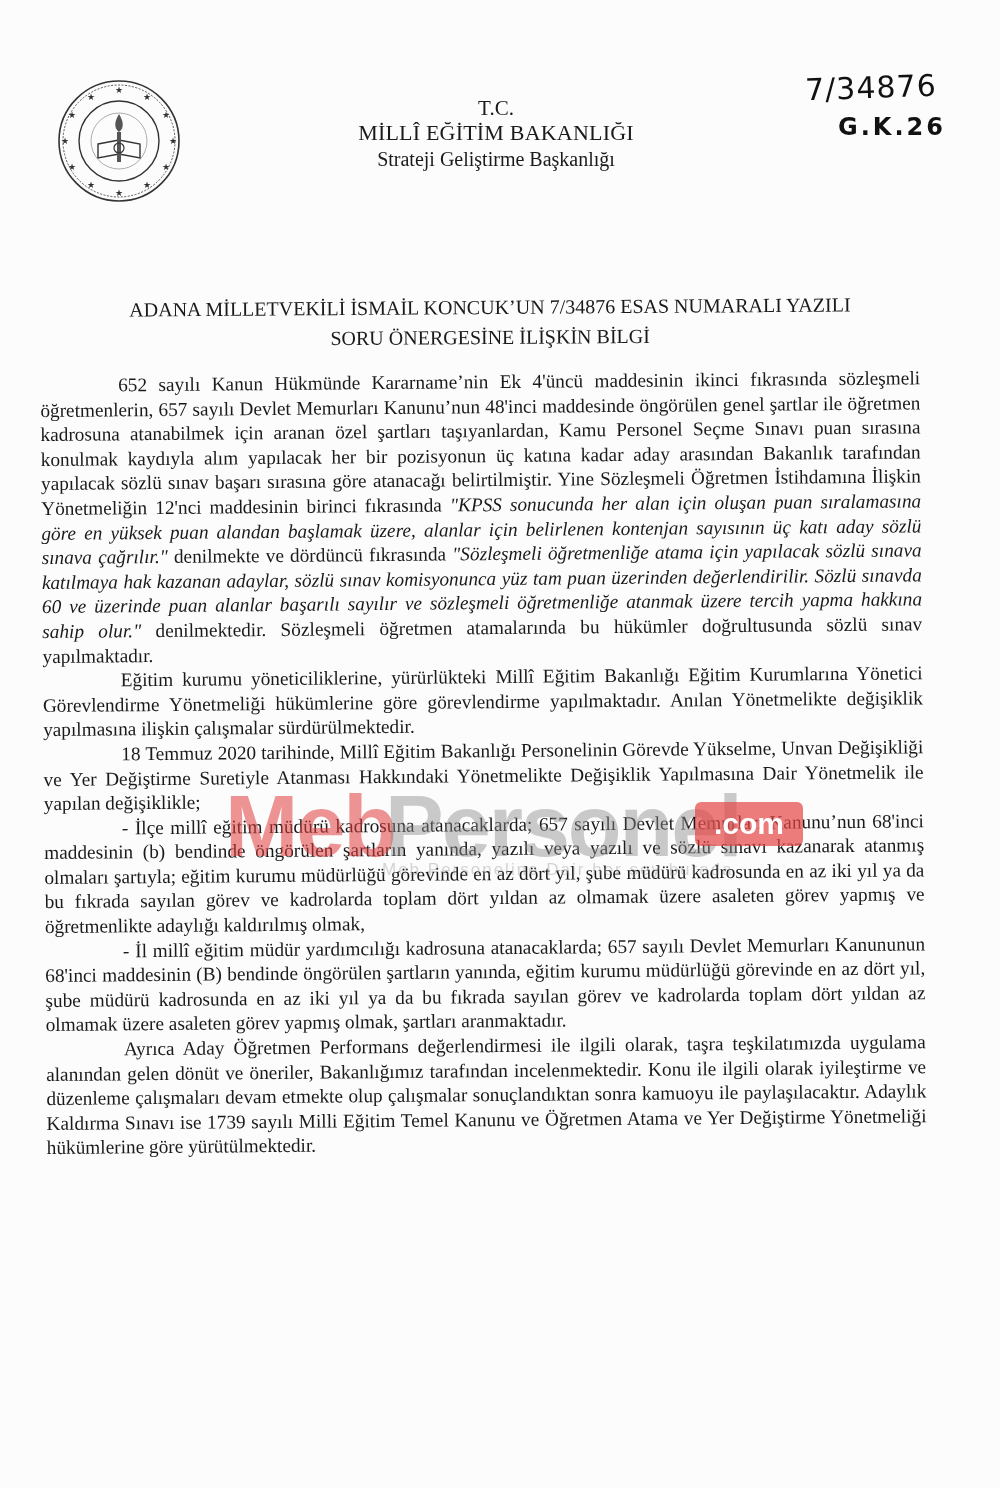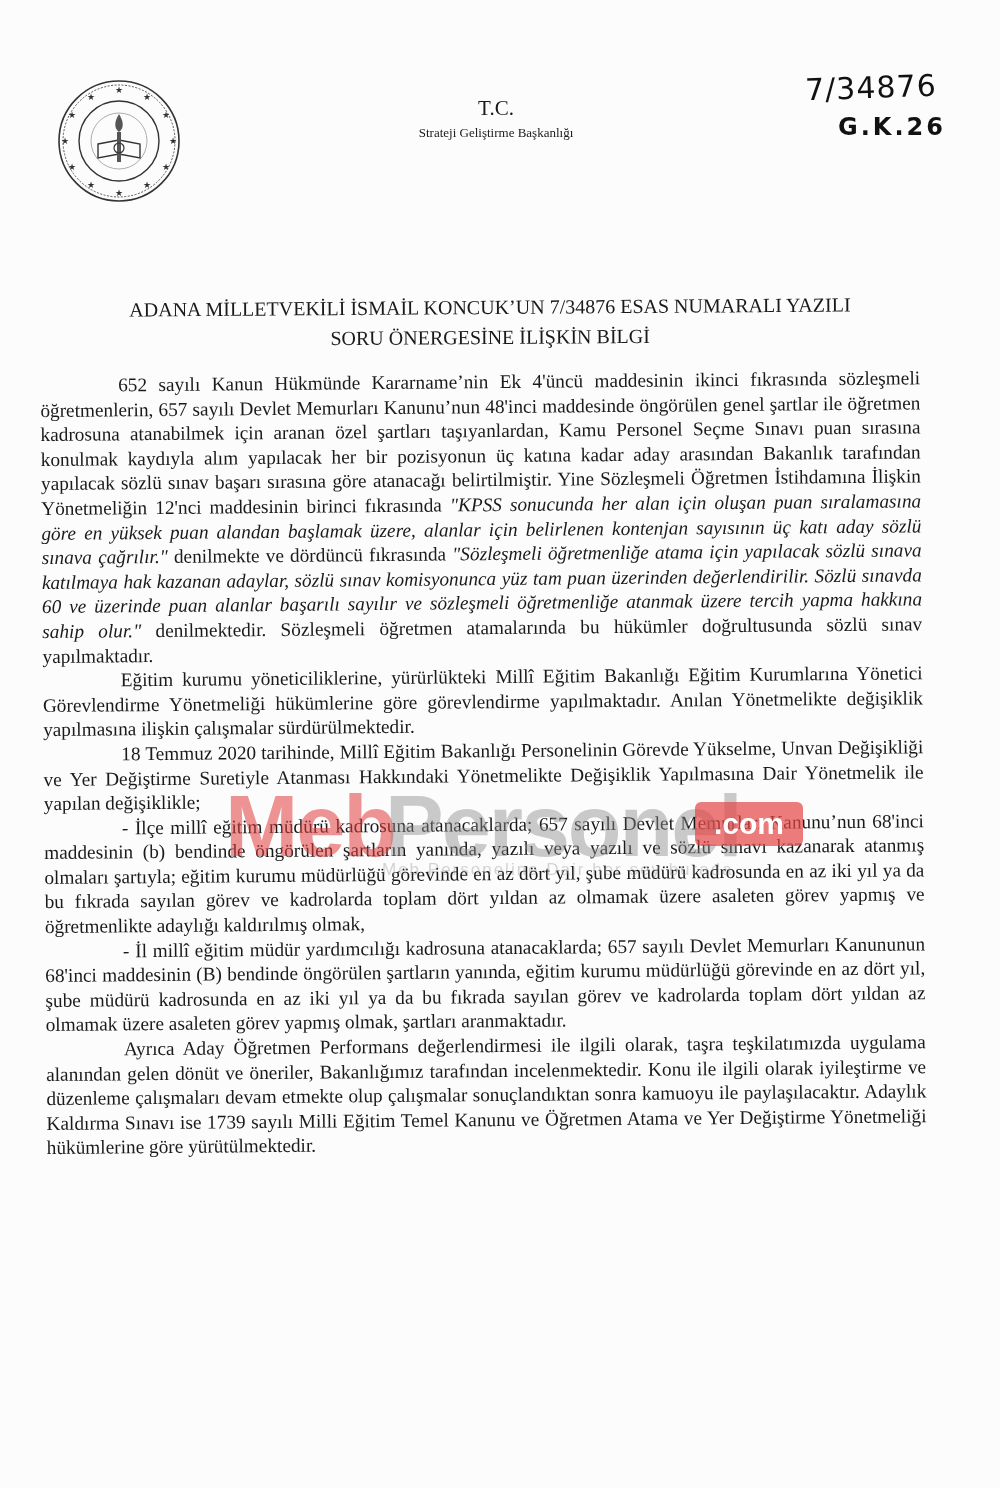--- a/index.html
+++ b/index.html
@@ -7,21 +7,21 @@
          font-family: "Liberation Serif", "DejaVu Serif", serif; color: #1a1a1a; }
   .page { position: absolute; inset: 0; background: #fcfcfc; }
 
   
   .seal { position: absolute; left: 56px; top: 78px; width: 126px; height: 126px; }
 
   
   .header { position: absolute; left: 316px; top: 96px; width: 360px; text-align: center; }
   .header .tc { font-size: 21px; line-height: 24px; }
   .header .ministry { font-size: 22px; line-height: 26px; letter-spacing: 0.2px; }
-  .header .dept { font-size: 13px; line-height: 26px; }
+  .header .dept { font-size: 20px; line-height: 26px; }
 
   
   .hand { position: absolute; font-family: "DejaVu Sans", sans-serif; color: #111; }
   .hand.ref { left: 805px; top: 70px; font-size: 30px; letter-spacing: 1px; transform: rotate(-2deg); }
   .hand.code { left: 838px; top: 113px; font-size: 24px; letter-spacing: 3px; font-weight: bold; text-align: right; }
 
   
   .title { position: absolute; left: 40px; top: 292px; width: 900px; text-align: center;
            font-size: 20px; line-height: 30px; transform: rotate(-0.4deg); }
 
@@ -74,20 +74,21 @@
     <line x1="63" y1="62" x2="63" y2="76" stroke="#333" stroke-width="1.2"></line>
 
     <path d="M63 36 C58 44 58 50 63 54 C68 50 68 44 63 36 Z" fill="#555"></path>
     <rect x="61" y="54" width="4" height="30" fill="#555"></rect>
 
     <circle cx="63" cy="70" r="5" fill="none" stroke="#333" stroke-width="1.2"></circle>
   </svg>
 
   <div class="header">
     <div class="tc">T.C.</div>
+    <div class="ministry">MİLLÎ EĞİTİM BAKANLIĞI</div>
     <div class="dept">Strateji Geliştirme Başkanlığı</div>
   </div>
 
   <div class="hand ref">7/34876</div>
   <div class="hand code">G.K.26</div>
 
   <div class="title">
     <div>ADANA MİLLETVEKİLİ İSMAİL KONCUK’UN 7/34876 ESAS NUMARALI YAZILI</div>
     <div>SORU ÖNERGESİNE İLİŞKİN BİLGİ</div>
   </div>

